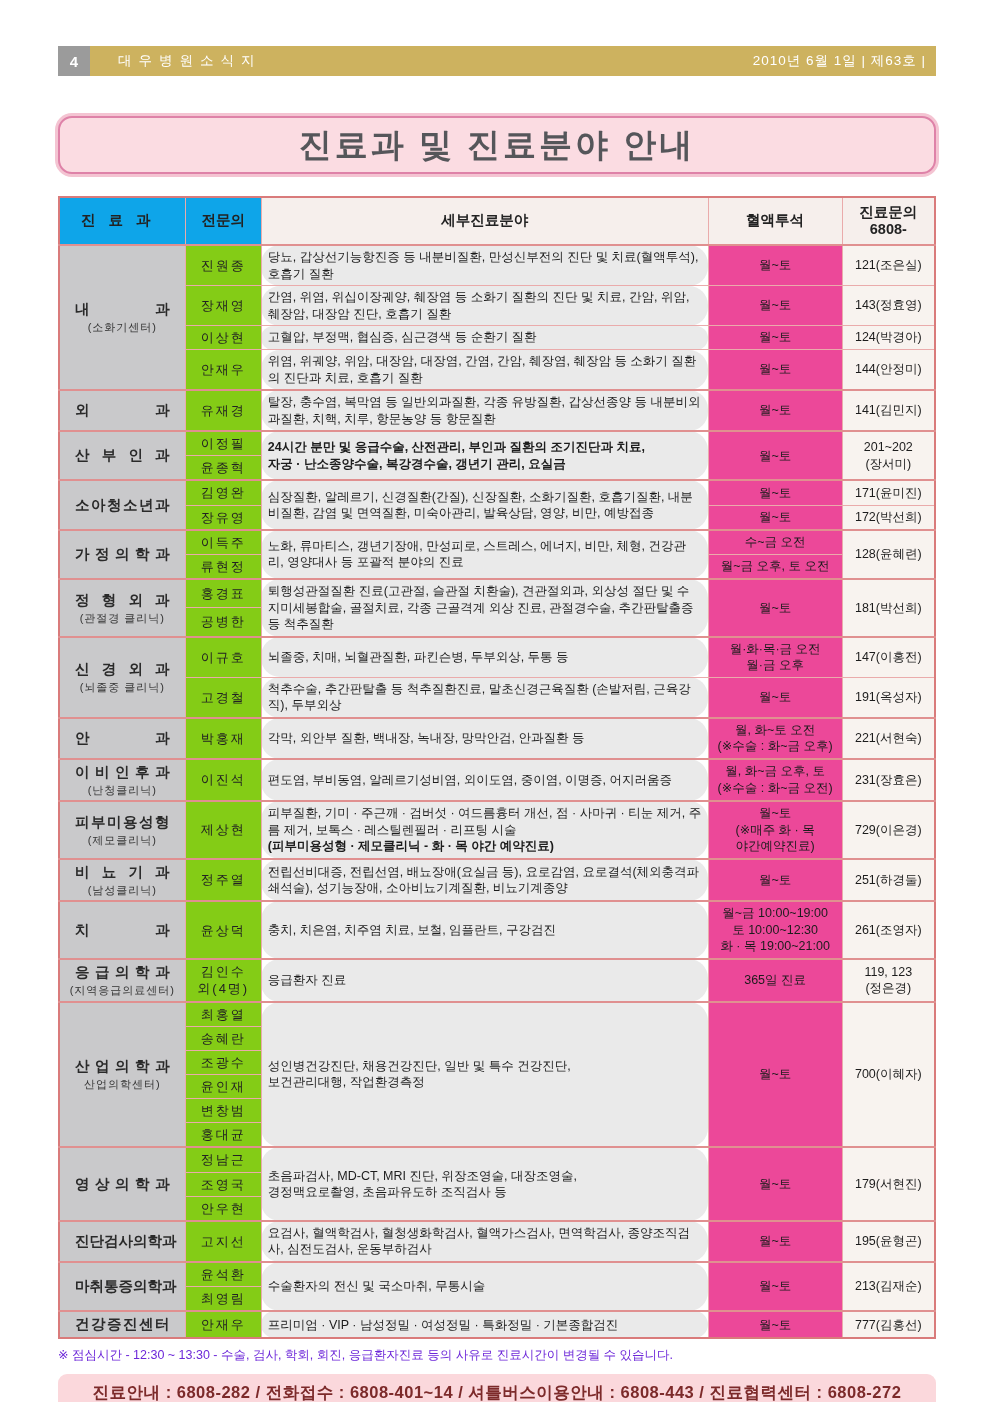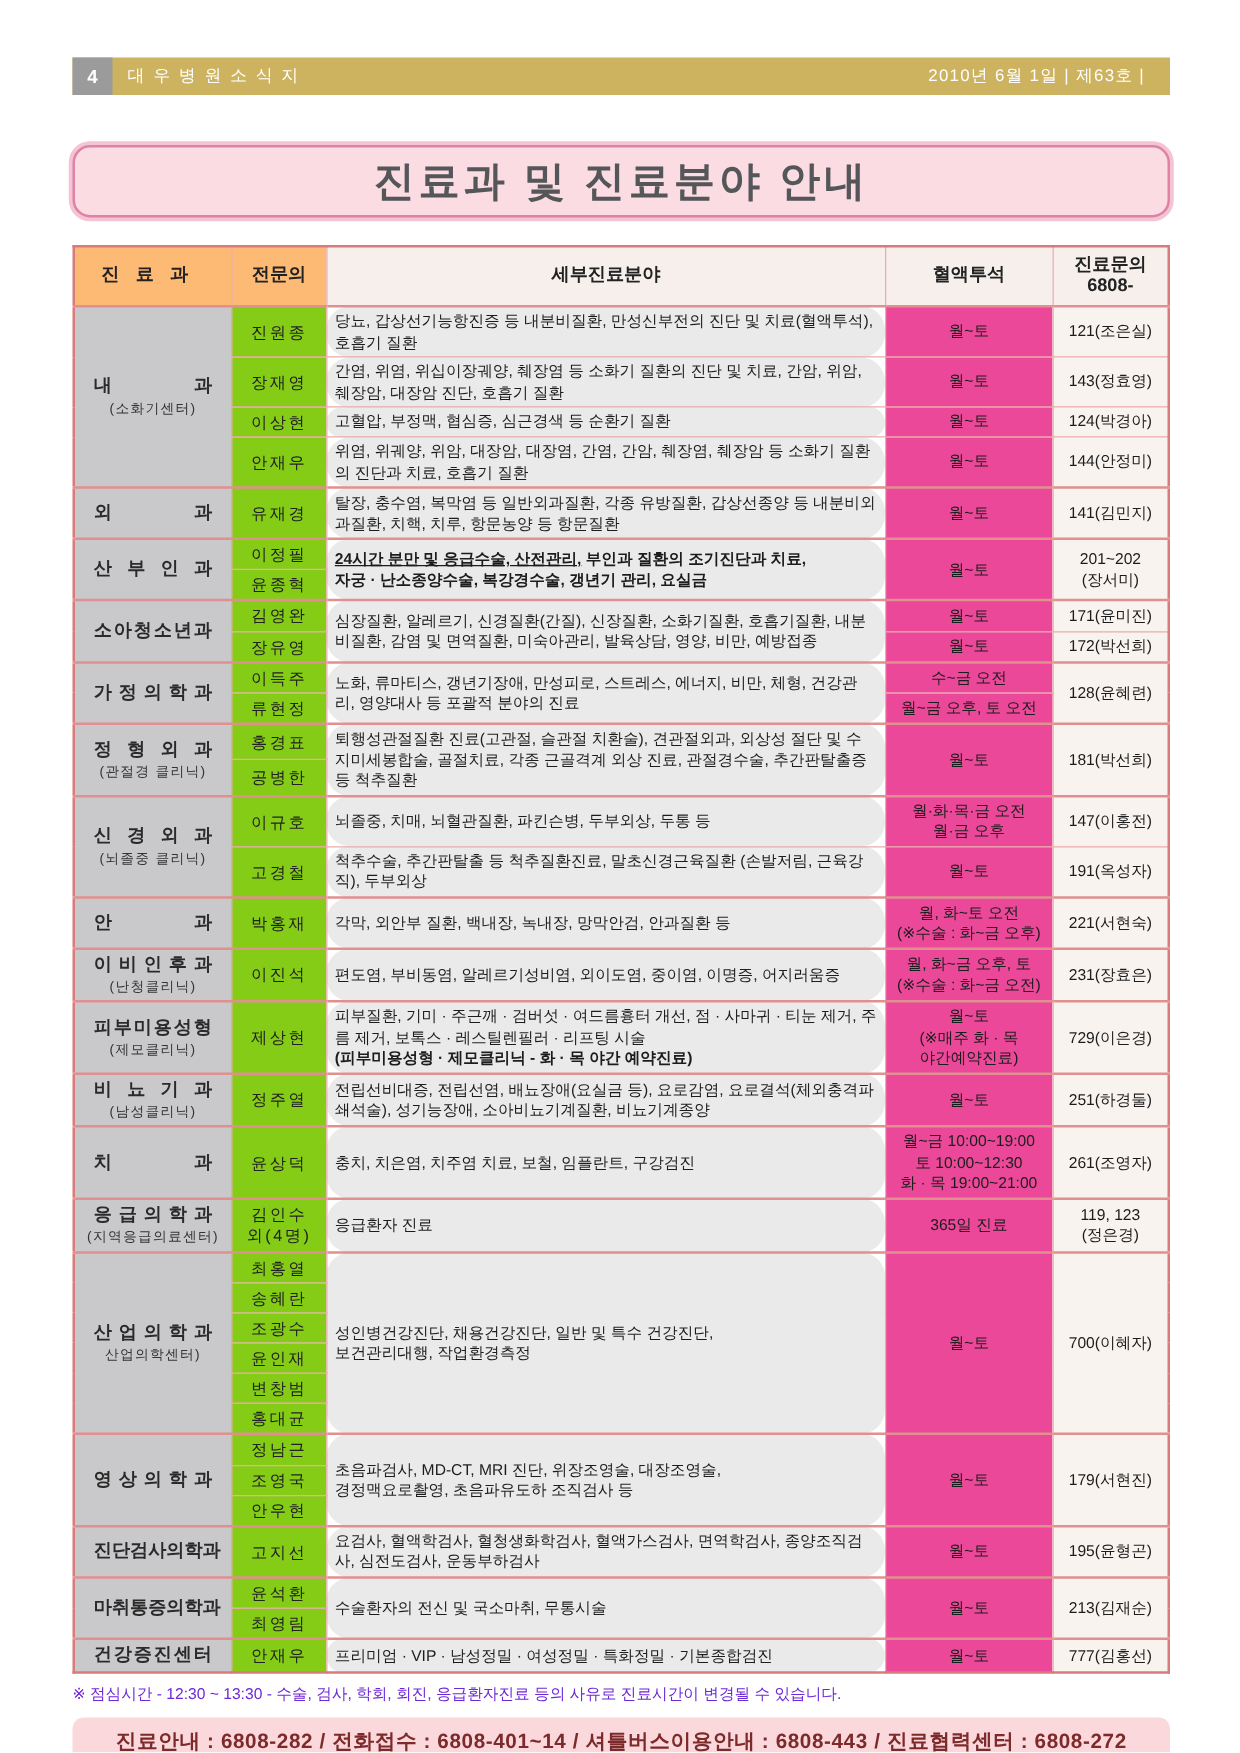--- a/index.html
+++ b/index.html
@@ -4,48 +4,48 @@
 <style>
   html,body{margin:0;padding:0;background:#ffffff;}
   .page{position:relative;width:992px;height:1402px;background:#ffffff;overflow:hidden;
         font-family:"Liberation Sans","DejaVu Sans",sans-serif;color:#1c1c1c;}
   .content{position:absolute;left:58px;top:46px;width:878px;}
 
   
   .topbar{display:flex;align-items:stretch;height:30px;background:#cdb25f;}
   .pagenum{width:32px;background:#9b9b9b;color:#fff;font-size:15px;font-weight:bold;
            display:flex;align-items:center;justify-content:center;}
-  .nl-name{color:#fff;font-size:13.5px;letter-spacing:7px;display:flex;align-items:center;padding-left:12px;flex:1;}
-  .issue{color:#fff;font-size:13.5px;display:flex;align-items:center;padding-right:20px;letter-spacing:1px;}
+  .nl-name{color:#fff;font-size:13.5px;letter-spacing:7px;display:flex;align-items:center;padding-left:28px;flex:1;}
+  .issue{color:#fff;font-size:13.5px;display:flex;align-items:center;padding-right:10px;letter-spacing:1px;}
 
   
   .titlebox{margin-top:40px;background:#fbdce2;border:2px solid #de82a8;border-radius:14px;
             box-shadow:0 0 0 3px #f4c4d2;height:54px;display:flex;align-items:center;justify-content:center;}
   .titlebox .t{font-size:33px;font-weight:bold;color:#55565a;letter-spacing:3px;}
 
   
   table{border-collapse:collapse;width:100%;table-layout:fixed;margin-top:22px;border:2px solid #d97b7b;}
   col.c-dept{width:14.4%;} col.c-doc{width:8.7%;} col.c-det{width:51.0%;} col.c-sch{width:15.3%;} col.c-ph{width:10.6%;}
   th,td{border:1px solid #eaabab;padding:3px 6px;font-size:12.5px;line-height:1.32;vertical-align:middle;}
   th{font-size:14.5px;font-weight:bold;color:#222;height:40px;}
-  .h-gray{background:#fdba74;}
+  .h-gray{background:#0ea5e9;}
   .h-light{background:#f6efec;}
   .th-dept{letter-spacing:13px;}
   .th-contact div{line-height:1.2;}
   tr.group-start td{border-top:2px solid #e09090;}
   td.dept{background:#c9c9cb;}
   td.doc{background:#84cc16;text-align:center;letter-spacing:2px;font-size:13px;color:#222;}
   td.det{background:#eaeaea;text-align:left;border-radius:19px;}
   td.sch{background:#ec4899;text-align:center;}
   td.ph{background:#f8f3ef;text-align:center;}
   .dept-name{display:flex;justify-content:space-between;padding:0 9px;font-weight:bold;
              font-size:14.5px;color:#2a2a2a;}
   .dept-sub{text-align:center;font-size:11px;color:#333;letter-spacing:1px;margin-top:1px;}
   td.det .b{font-weight:bold;}
-  td.det .u{text-decoration:underline;}
+  td.det .u{}
 
   
   .note{margin-top:8px;font-size:12.5px;color:#6d28d9;}
   .contactbar{margin-top:10px;background:#fbd8dc;border-radius:9px;height:38px;
               display:flex;align-items:center;justify-content:center;
               font-size:16.5px;font-weight:bold;color:#7c2a2a;letter-spacing:0.5px;}
 </style>
 </head>
 <body>
 

